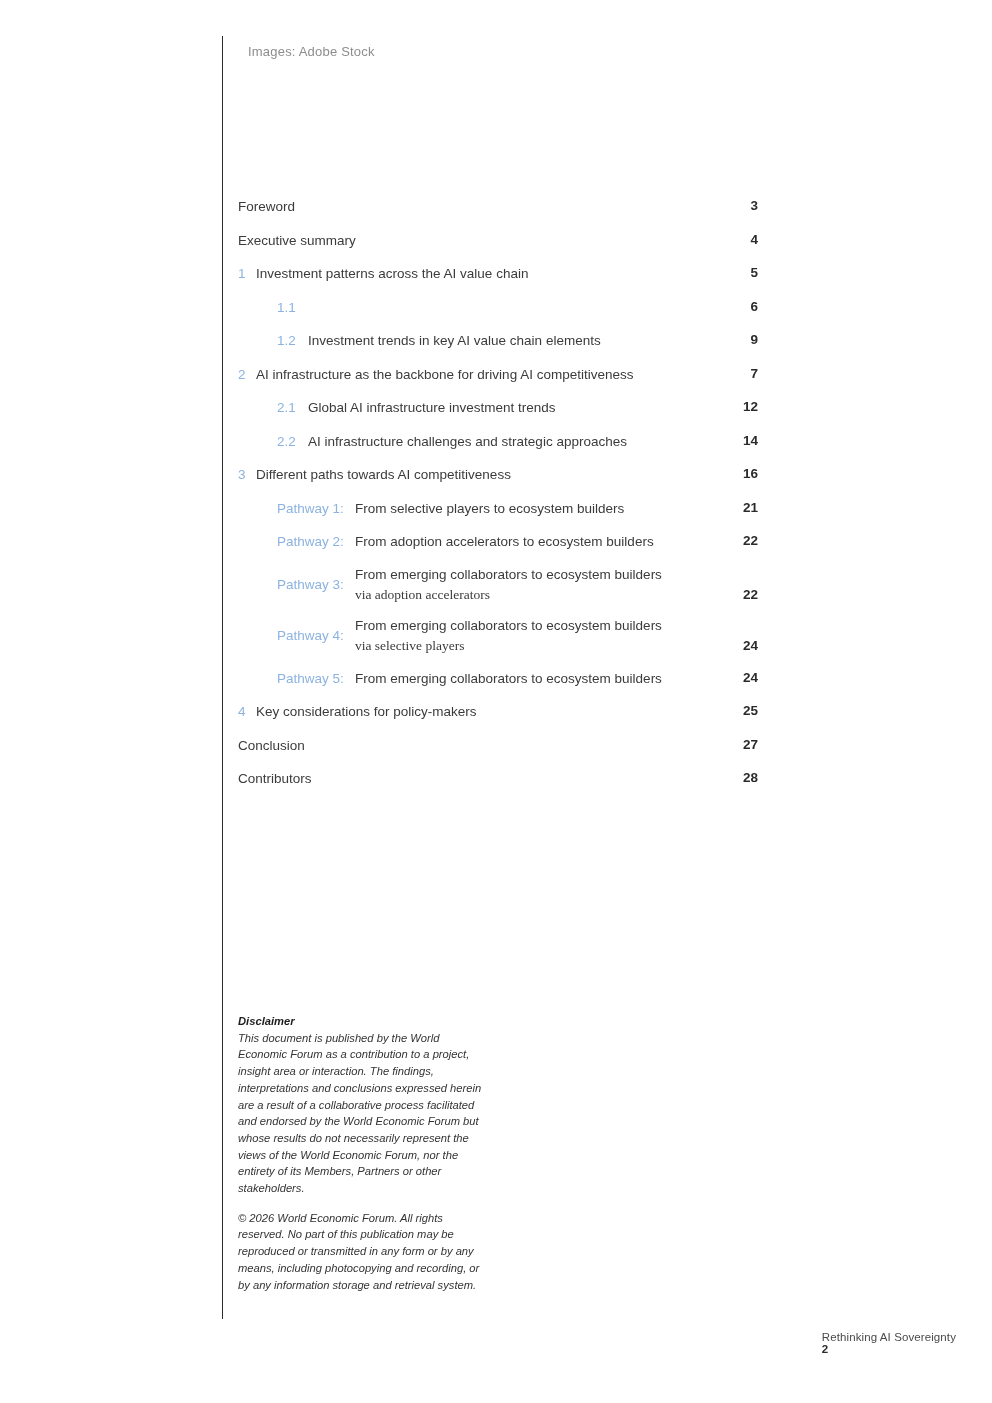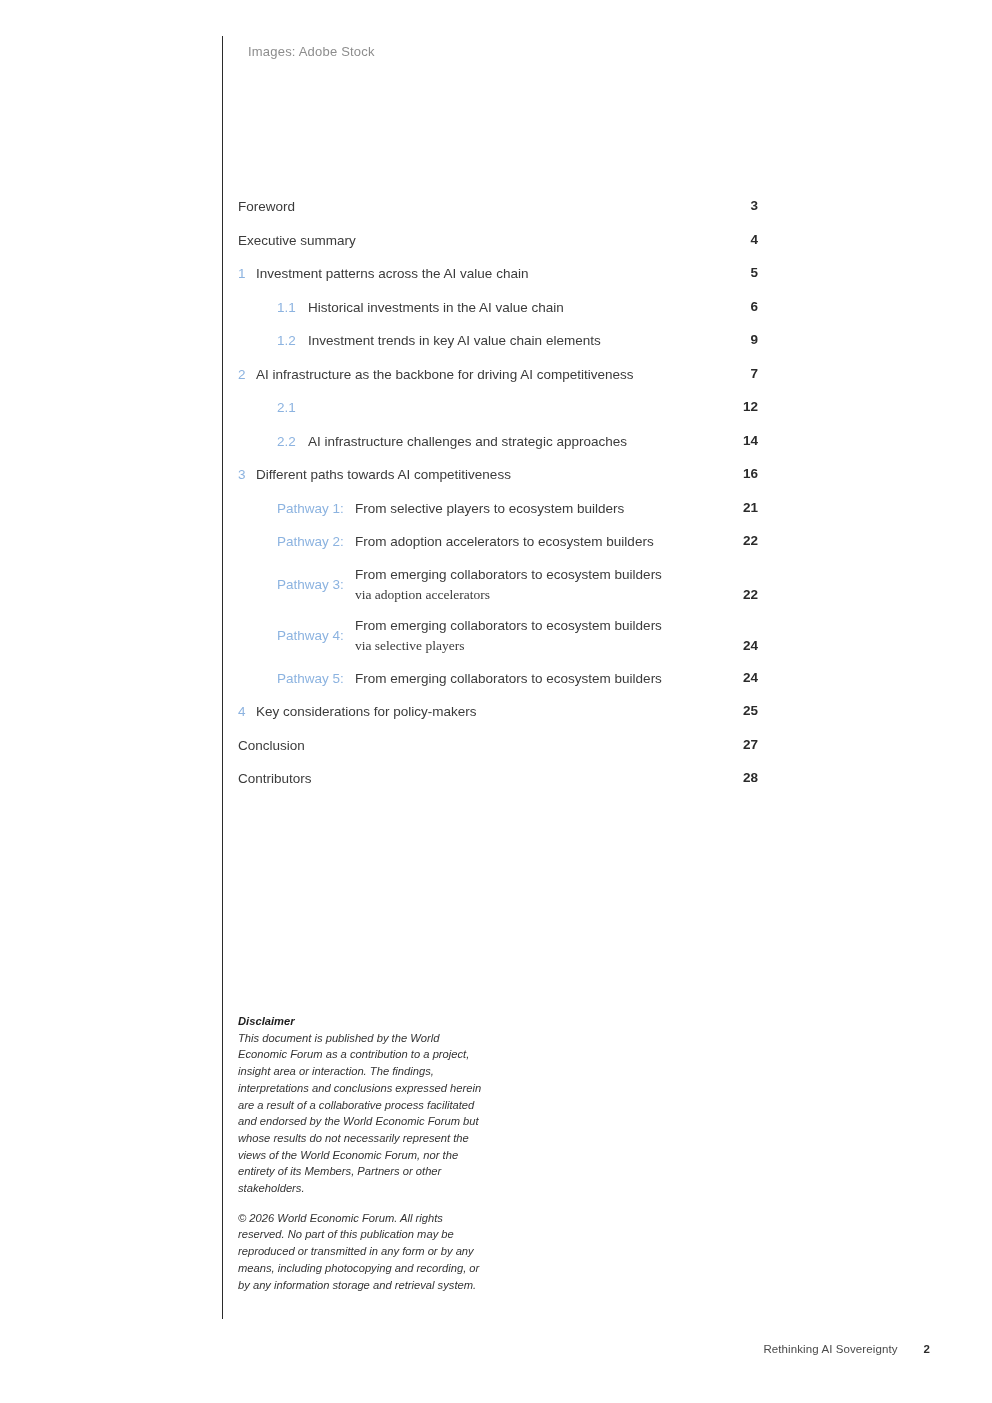--- a/index.html
+++ b/index.html
@@ -129,20 +129,21 @@
 
   
   .footer {
     position: absolute;
     right: 62px;
     bottom: 48px;
     font-size: 11.5px;
     color: #4a4a4a;
     display: flex;
     align-items: baseline;
+    flex-direction: column;
   }
   .footer .fname { letter-spacing: 0.1px; }
   .footer .fpage {
     margin-left: 26px;
     font-weight: bold;
     color: #2b2b2b;
   }
 </style>
 </head>
 <body>
@@ -163,35 +164,35 @@
         <span class="label plain"><span class="l1">Executive summary</span></span>
         <span class="pg top">4</span>
       </div>
       <div class="toc-row l0">
         <span class="num">1</span>
         <span class="label"><span class="l1">Investment patterns across the AI value chain</span></span>
         <span class="pg top">5</span>
       </div>
       <div class="toc-row l1">
         <span class="num">1.1</span>
-        <span class="label"><span class="l1">Historical investments in the AI value chain</span></span>
         <span class="pg top">6</span>
       </div>
       <div class="toc-row l1">
         <span class="num">1.2</span>
         <span class="label"><span class="l1">Investment trends in key AI value chain elements</span></span>
         <span class="pg top">9</span>
       </div>
       <div class="toc-row l0">
         <span class="num">2</span>
         <span class="label"><span class="l1">AI infrastructure as the backbone for driving AI competitiveness</span></span>
         <span class="pg top">7</span>
       </div>
       <div class="toc-row l1">
         <span class="num">2.1</span>
+        <span class="label"><span class="l1">Global AI infrastructure investment trends</span></span>
         <span class="pg top">12</span>
       </div>
       <div class="toc-row l1">
         <span class="num">2.2</span>
         <span class="label"><span class="l1">AI infrastructure challenges and strategic approaches</span></span>
         <span class="pg top">14</span>
       </div>
       <div class="toc-row l0">
         <span class="num">3</span>
         <span class="label"><span class="l1">Different paths towards AI competitiveness</span></span>

